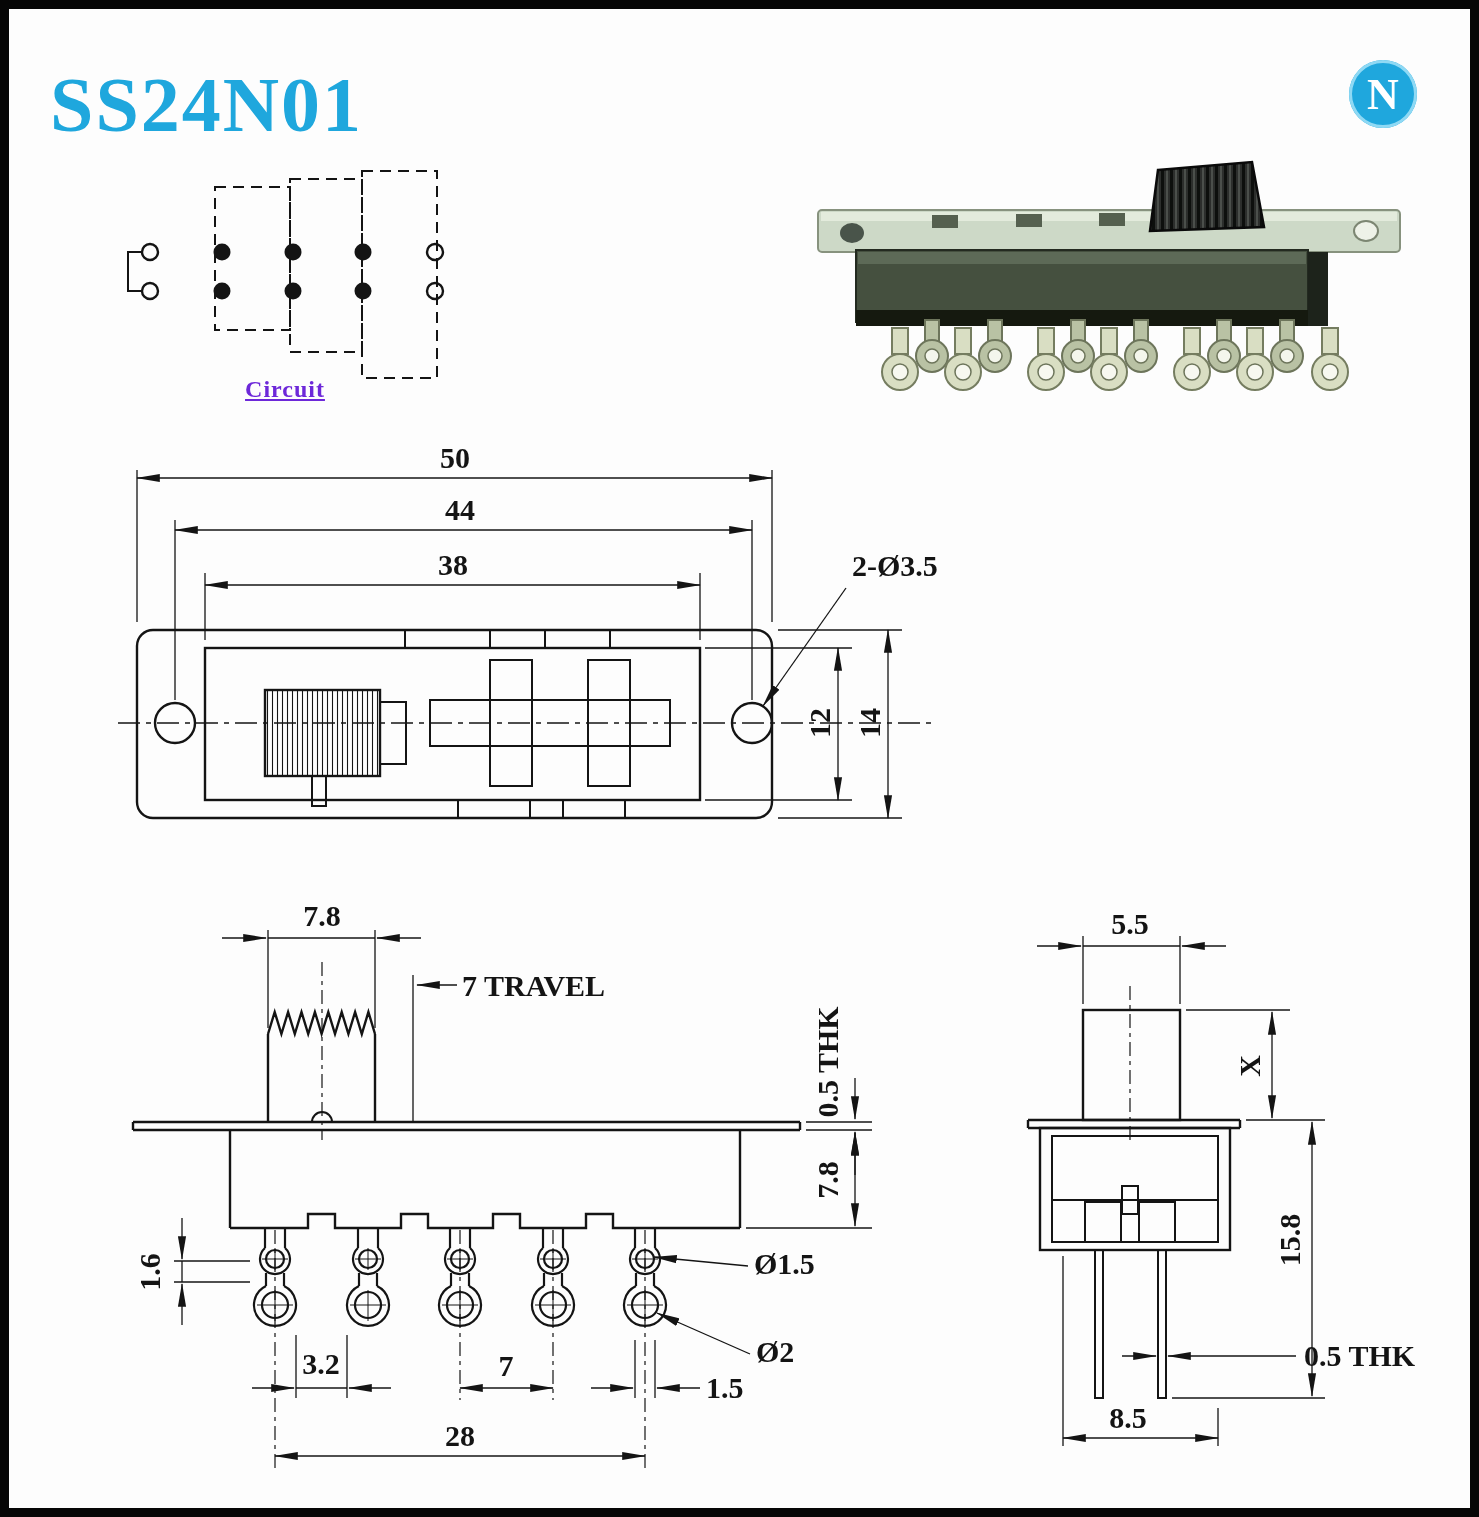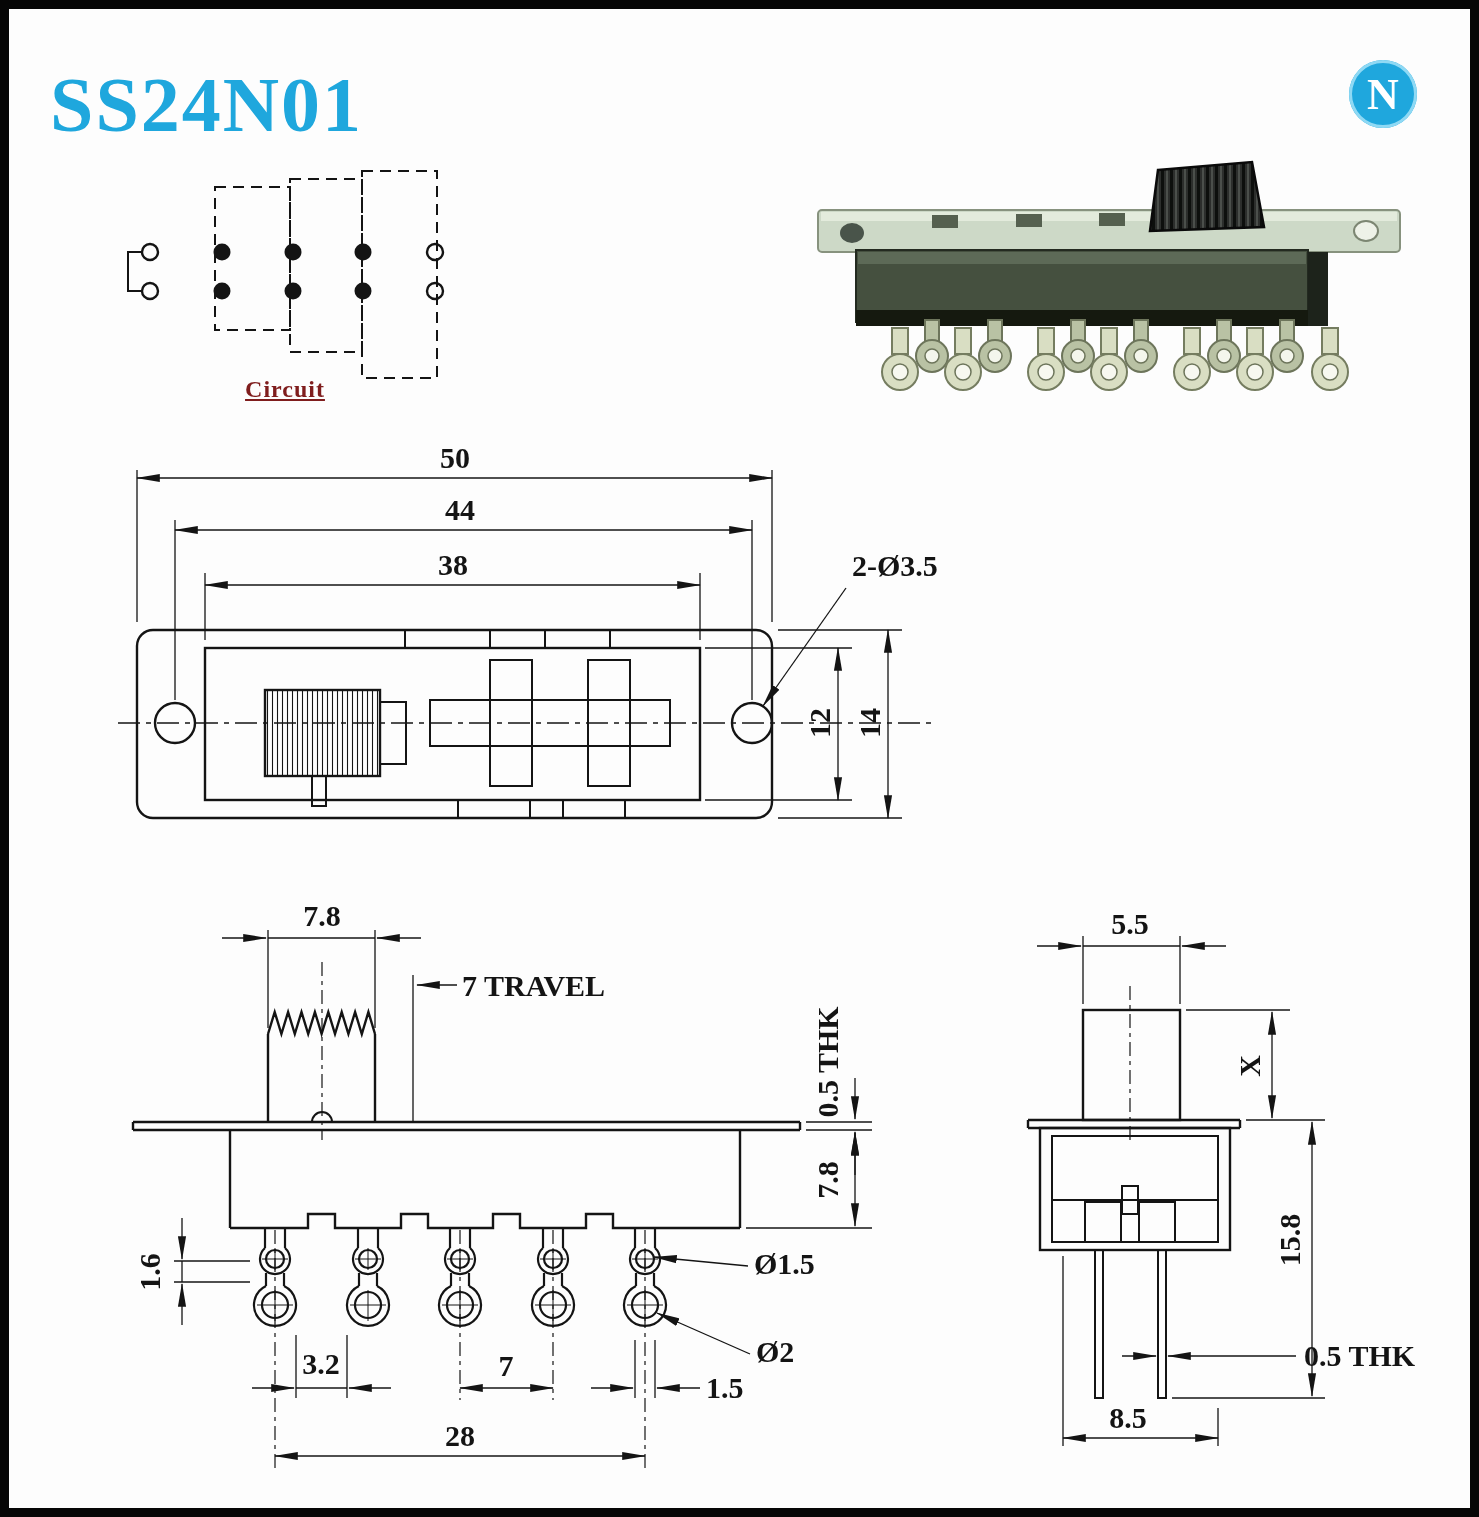--- a/index.html
+++ b/index.html
@@ -3,21 +3,21 @@
 <meta charset="utf-8">
 <style>
   html,body{margin:0;padding:0;background:#e9e9e9;}
   .page{position:relative;width:1479px;height:1517px;background:#fdfdfd;font-family:"Liberation Serif",serif;overflow:hidden;}
   .frame{position:absolute;inset:0;border:9px solid #060606;pointer-events:none;z-index:50;}
   .title{position:absolute;left:50px;top:36px;font-size:78px;font-weight:bold;color:#1fa7dd;letter-spacing:2px;z-index:5;margin-top:24px;}
   .logo{position:absolute;left:1349px;top:60px;width:68px;height:68px;border-radius:50%;background:#1fa7dd;color:#fff;
         display:flex;align-items:center;justify-content:center;font-size:44px;font-weight:bold;z-index:5;
         box-shadow:inset 0 0 0 3px #8fd9f4;}
   .circuit-caption{position:absolute;left:210px;top:376px;width:150px;text-align:center;font-size:24px;font-weight:bold;
-        text-decoration:underline;letter-spacing:1px;color:#7f1d1d;z-index:5;}
+        text-decoration:underline;letter-spacing:1px;color:#6d28d9;z-index:5;}
   svg.draw{position:absolute;left:0;top:0;z-index:1;}
   svg.draw text{font-family:"Liberation Serif",serif;font-weight:bold;fill:#141414;}
   .ol{fill:none;stroke:#141414;stroke-width:2.4;}
   .ol2{fill:none;stroke:#141414;stroke-width:2;}
   .ext{fill:none;stroke:#141414;stroke-width:1.3;}
   .cl{fill:none;stroke:#141414;stroke-width:1.3;stroke-dasharray:22 6 5 6;}
   .cl2{fill:none;stroke:#141414;stroke-width:1.2;stroke-dasharray:14 5 4 5;}
   .dsh{fill:none;stroke:#141414;stroke-width:2;stroke-dasharray:11 7;}
   .thin{stroke-width:1;}
   .dim{font-size:30px;}

